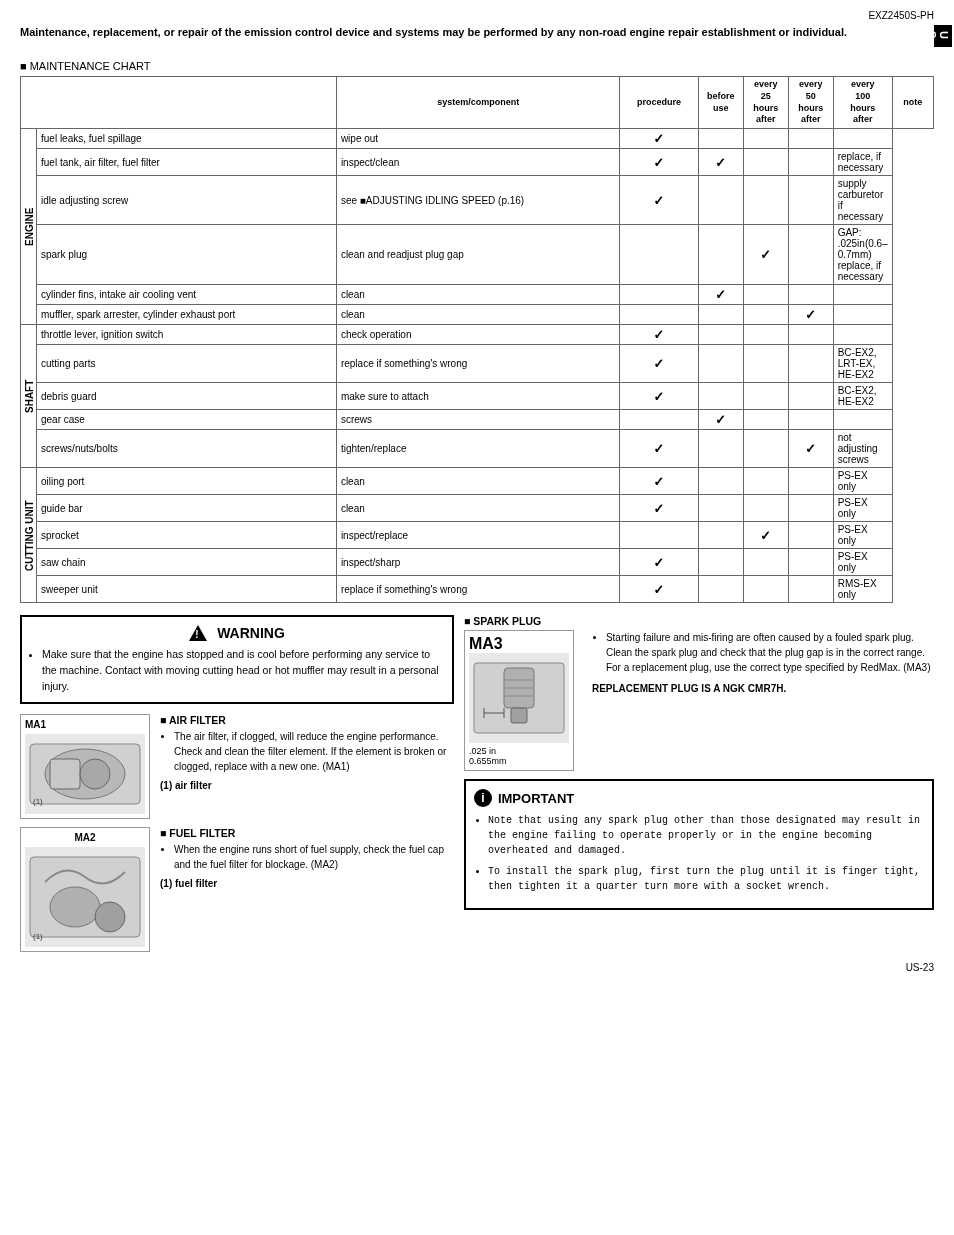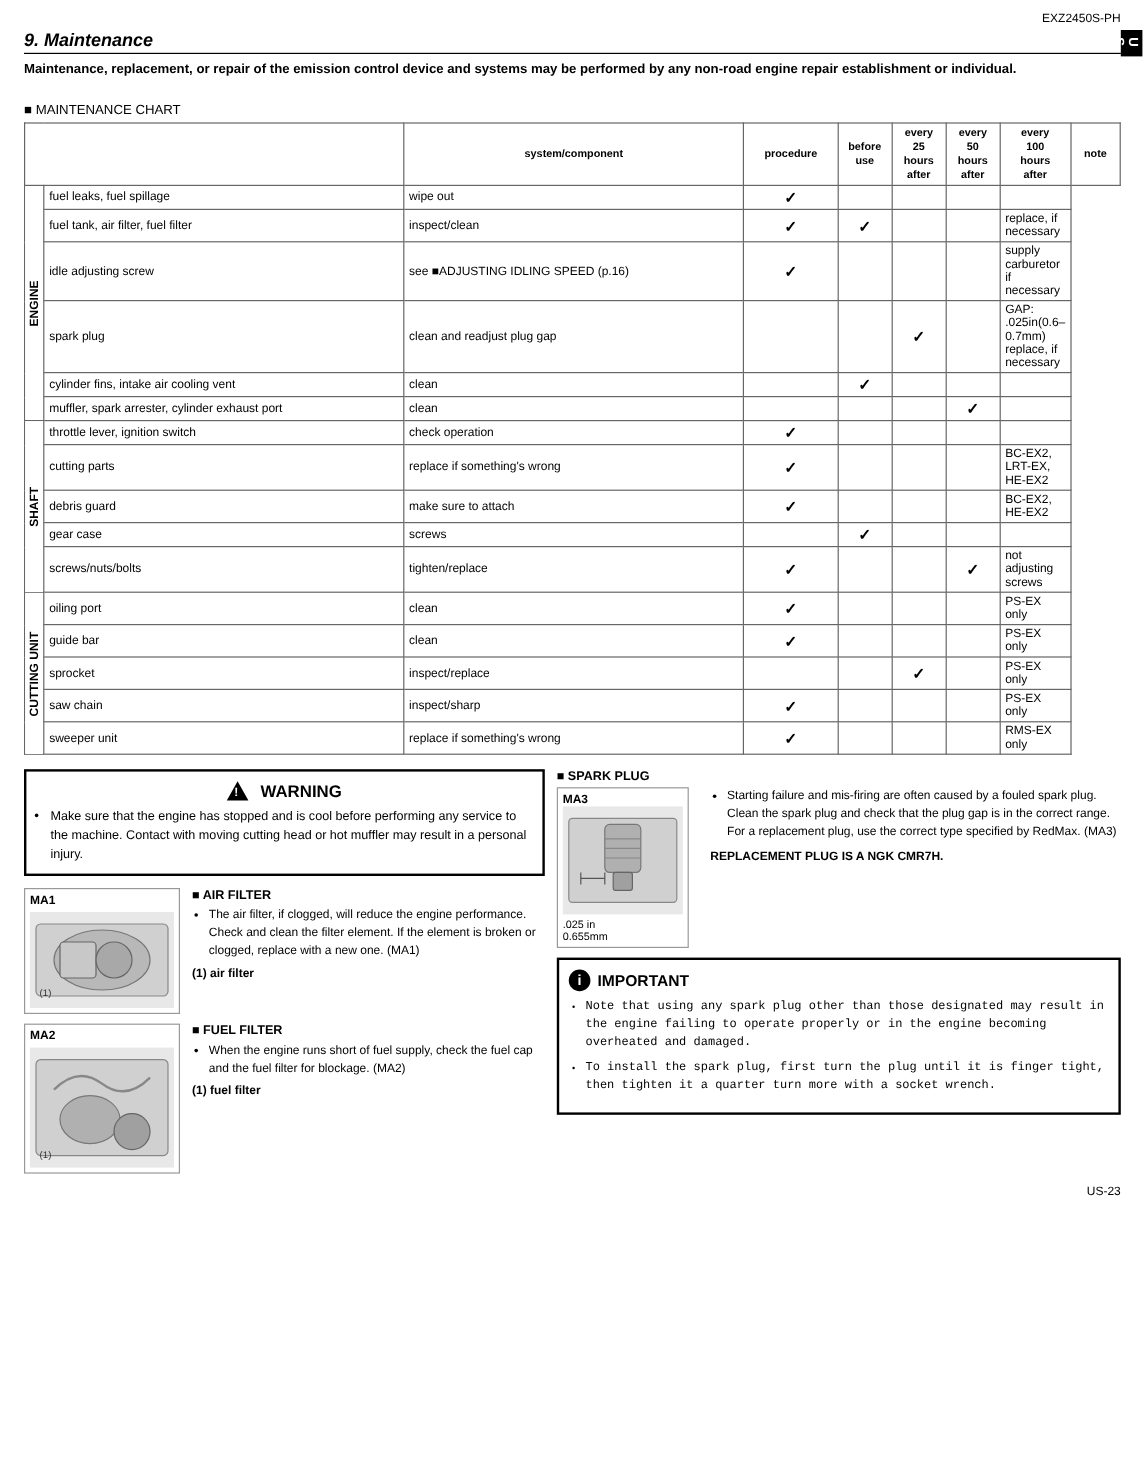--- a/index.html
+++ b/index.html
@@ -183,21 +183,21 @@
     .ma3-box {
       border: 1px solid #999;
       padding: 4px;
       width: 120px;
       display: inline-block;
       vertical-align: top;
       margin-right: 10px;
     }
     .ma3-label {
       font-weight: bold;
-      font-size: 10px;
+      font-size: 16px;
     }
     .ma3-placeholder {
       background: #e8e8e8;
       height: 90px;
       display: flex;
       align-items: center;
       justify-content: center;
       font-size: 9px;
       color: #555;
       position: relative;
@@ -270,23 +270,20 @@
 </head>
 <body>
 
 <div class="page-header">
   <span>EXZ2450S-PH</span>
 </div>
 
 <div class="main-layout">
   <div class="content-area">
 
-    <div class="section-title">
-      <span>9. Maintenance</span>
-    </div>
 
     <div class="intro-text">
       <span>Maintenance, replacement, or repair of the emission control device and systems may be performed by any non-road engine repair establishment or individual.</span>
     </div>
 
     <div class="chart-title">
       <span>MAINTENANCE CHART</span>
     </div>
 
     <table class="maint-table">
@@ -490,21 +487,21 @@
             <div class="section-content">
               <ul>
                   <li><span>The air filter, if clogged, will reduce the engine performance. Check and clean the filter element. If the element is broken or clogged, replace with a new one. (MA1)</span></li>
                 </ul>
             </div>
             <div class="caption-text">(1) air filter</div>
           </div>
         </div>
 
         <div style="display:flex;align-items:flex-start;margin-top:6px;">
-          <div class="image-box" style="width:140px;margin-right:10px;margin-bottom:0;">
+          <div class="image-box" style="width:140px;margin-right:10px;margin-bottom:0;align-items:center;">
             <div class="image-label">MA2</div>
             <div class="image-placeholder" style="height:100px;">
               <svg width="120" height="90" viewBox="0 0 120 90">
                 <rect x="5" y="5" width="110" height="80" rx="4" fill="#d0d0d0" stroke="#888" stroke-width="1"></rect>
                 <path d="M20 30 Q40 10 60 25 Q80 40 100 20" stroke="#888" stroke-width="2" fill="none"></path>
                 <ellipse cx="50" cy="55" rx="25" ry="20" fill="#b0b0b0" stroke="#777" stroke-width="1"></ellipse>
                 <circle cx="85" cy="65" r="15" fill="#a0a0a0" stroke="#666" stroke-width="1"></circle>
                 <text x="8" y="87" font-size="8" fill="#333">(1)</text>
               </svg>
             </div>

